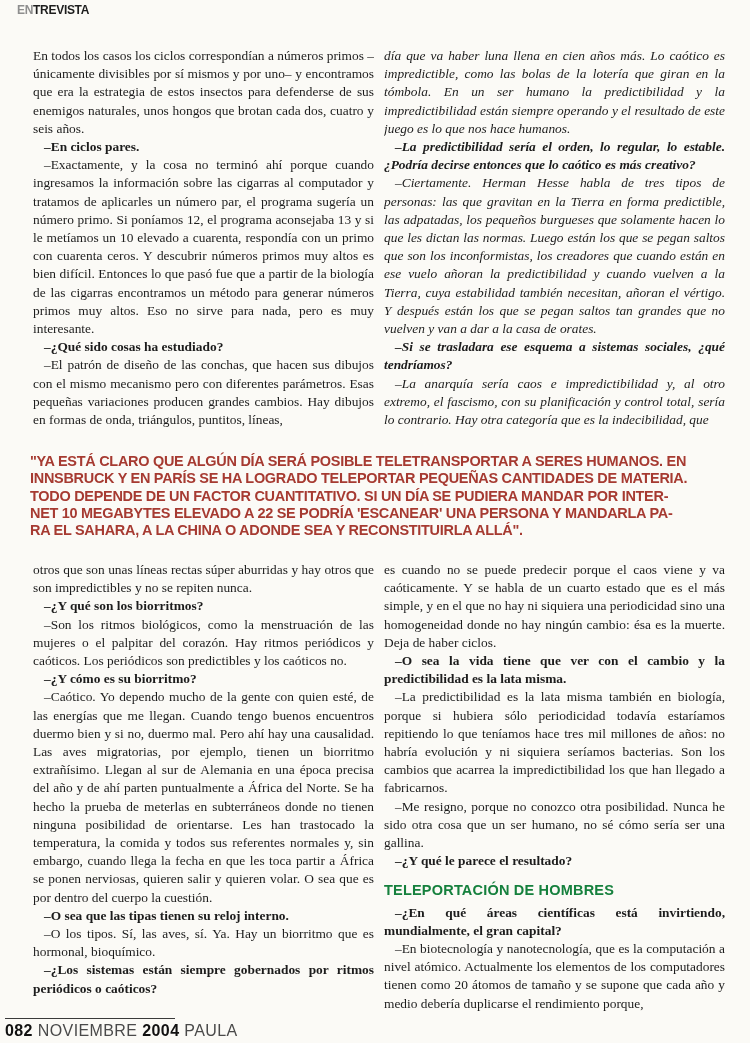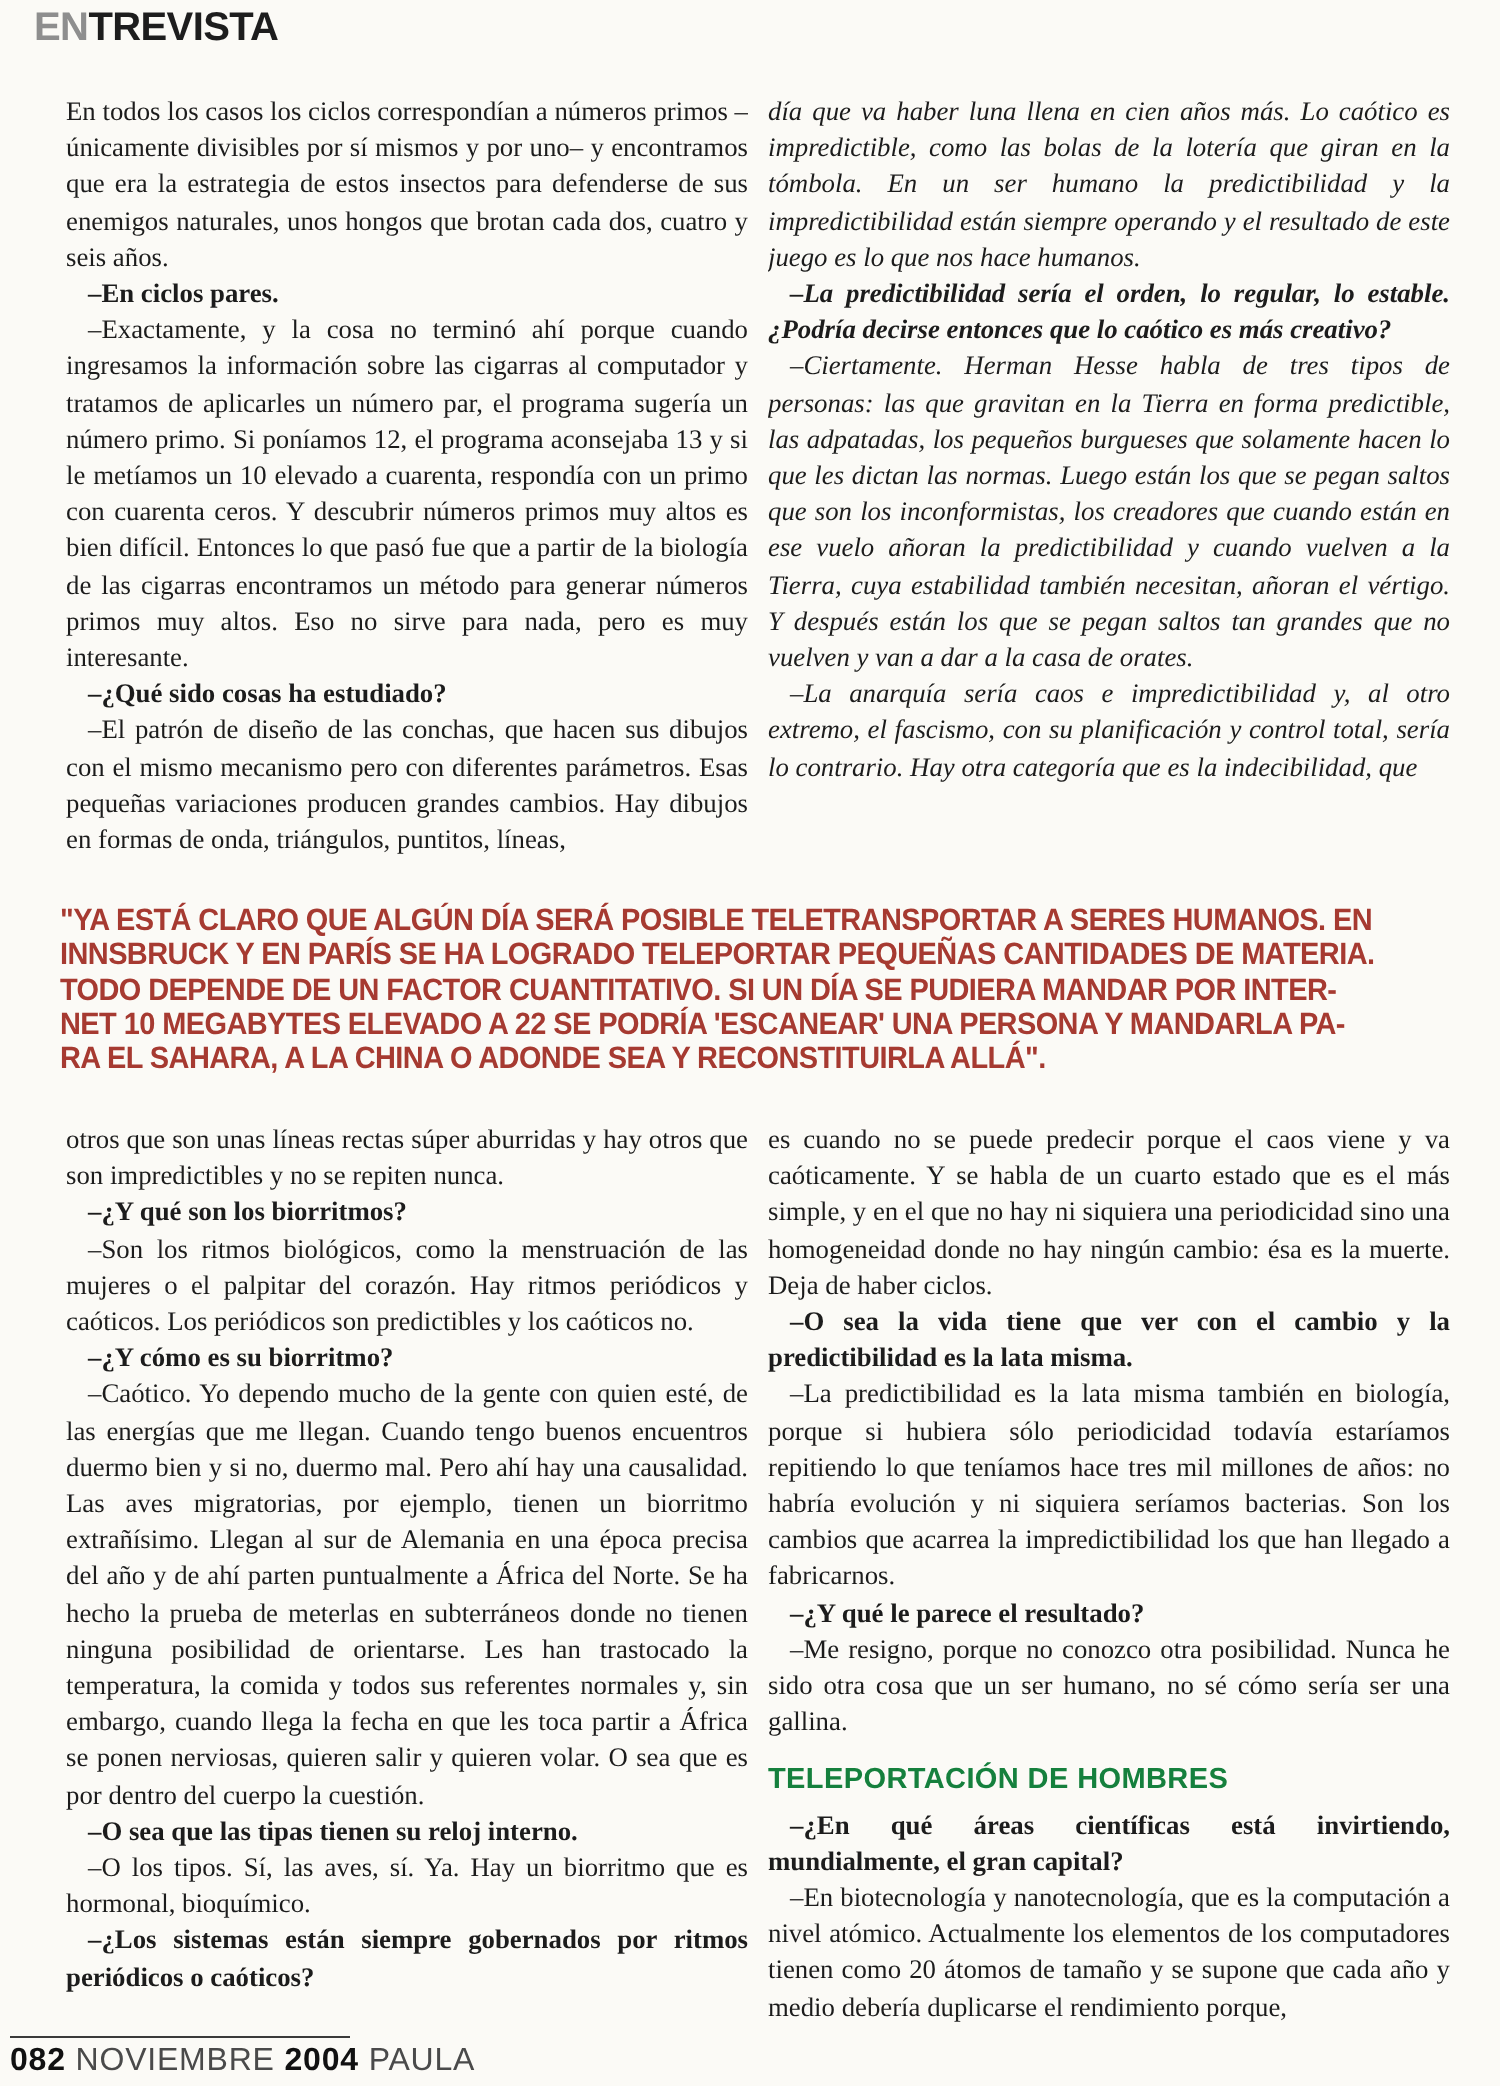--- a/index.html
+++ b/index.html
@@ -7,21 +7,21 @@
   body {
     position:relative;
     background:#fbfaf6;
     font-family:"Liberation Serif", serif;
     color:#1c1c1c;
     overflow:hidden;
   }
   .masthead {
     position:absolute; left:17px; top:3px;
     font-family:"Liberation Sans", sans-serif;
-    font-weight:bold; font-size:20px; letter-spacing:-0.3px;
+    font-weight:bold; font-size:12px; letter-spacing:-0.3px;
     color:#1d1d1d;
   }
   .masthead .gray { color:#8e8e8e; }
 
   .colblock {
     position:absolute; width:341px;
     font-size:13.4px; line-height:18.2px;
     text-align:justify; overflow:hidden;
     hyphens:auto;
   }
@@ -72,20 +72,21 @@
     <p class="para q">–En ciclos pares.</p>
     <p class="para a">–Exactamente, y la cosa no terminó ahí porque cuando ingresamos la información sobre las cigarras al computador y tratamos de aplicarles un número par, el programa sugería un número primo. Si poníamos 12, el programa aconsejaba 13 y si le metíamos un 10 elevado a cuarenta, respondía con un primo con cuarenta ceros. Y descubrir números primos muy altos es bien difícil. Entonces lo que pasó fue que a partir de la biología de las cigarras encontramos un método para generar números primos muy altos. Eso no sirve para nada, pero es muy interesante.</p>
     <p class="para q">–¿Qué sido cosas ha estudiado?</p>
     <p class="para a">–El patrón de diseño de las conchas, que hacen sus dibujos con el mismo mecanismo pero con diferentes parámetros. Esas pequeñas variaciones producen grandes cambios. Hay dibujos en formas de onda, triángulos, puntitos, líneas,</p>
   </div>
 
 <div id="col-right-top" class="colblock">
     <p class="para cont">día que va haber luna llena en cien años más. Lo caótico es impredictible, como las bolas de la lotería que giran en la tómbola. En un ser humano la predictibilidad y la impredictibilidad están siempre operando y el resultado de este juego es lo que nos hace humanos.</p>
     <p class="para q">–La predictibilidad sería el orden, lo regular, lo estable. ¿Podría decirse entonces que lo caótico es más creativo?</p>
     <p class="para a">–Ciertamente. Herman Hesse habla de tres tipos de personas: las que gravitan en la Tierra en forma predictible, las adpatadas, los pequeños burgueses que solamente hacen lo que les dictan las normas. Luego están los que se pegan saltos que son los inconformistas, los creadores que cuando están en ese vuelo añoran la predictibilidad y cuando vuelven a la Tierra, cuya estabilidad también necesitan, añoran el vértigo. Y después están los que se pegan saltos tan grandes que no vuelven y van a dar a la casa de orates.</p>
+    <p class="para q">–Si se trasladara ese esquema a sistemas sociales, ¿qué tendríamos?</p>
     <p class="para a">–La anarquía sería caos e impredictibilidad y, al otro extremo, el fascismo, con su planificación y control total, sería lo contrario. Hay otra categoría que es la indecibilidad, que</p>
   </div>
 
 <div class="pullquote" id="pullquote" style="color: rgb(166, 58, 49);">
     <div class="quote-line">"YA ESTÁ CLARO QUE ALGÚN DÍA SERÁ POSIBLE TELETRANSPORTAR A SERES HUMANOS. EN</div>
     <div class="quote-line">INNSBRUCK Y EN PARÍS SE HA LOGRADO TELEPORTAR PEQUEÑAS CANTIDADES DE MATERIA.</div>
     <div class="quote-line">TODO DEPENDE DE UN FACTOR CUANTITATIVO. SI UN DÍA SE PUDIERA MANDAR POR INTER-</div>
     <div class="quote-line">NET 10 MEGABYTES ELEVADO A 22 SE PODRÍA 'ESCANEAR' UNA PERSONA Y MANDARLA PA-</div>
     <div class="quote-line">RA EL SAHARA, A LA CHINA O ADONDE SEA Y RECONSTITUIRLA ALLÁ".</div>
   </div>
@@ -98,22 +99,22 @@
     <p class="para a">–Caótico. Yo dependo mucho de la gente con quien esté, de las energías que me llegan. Cuando tengo buenos encuentros duermo bien y si no, duermo mal. Pero ahí hay una causalidad. Las aves migratorias, por ejemplo, tienen un biorritmo extrañísimo. Llegan al sur de Alemania en una época precisa del año y de ahí parten puntualmente a África del Norte. Se ha hecho la prueba de meterlas en subterráneos donde no tienen ninguna posibilidad de orientarse. Les han trastocado la temperatura, la comida y todos sus referentes normales y, sin embargo, cuando llega la fecha en que les toca partir a África se ponen nerviosas, quieren salir y quieren volar. O sea que es por dentro del cuerpo la cuestión.</p>
     <p class="para q">–O sea que las tipas tienen su reloj interno.</p>
     <p class="para a">–O los tipos. Sí, las aves, sí. Ya. Hay un biorritmo que es hormonal, bioquímico.</p>
     <p class="para q">–¿Los sistemas están siempre gobernados por ritmos periódicos o caóticos?</p>
   </div>
 
 <div id="col-right-bot" class="colblock">
     <p class="para cont">es cuando no se puede predecir porque el caos viene y va caóticamente. Y se habla de un cuarto estado que es el más simple, y en el que no hay ni siquiera una periodicidad sino una homogeneidad donde no hay ningún cambio: ésa es la muerte. Deja de haber ciclos.</p>
     <p class="para q">–O sea la vida tiene que ver con el cambio y la predictibilidad es la lata misma.</p>
     <p class="para a">–La predictibilidad es la lata misma también en biología, porque si hubiera sólo periodicidad todavía estaríamos repitiendo lo que teníamos hace tres mil millones de años: no habría evolución y ni siquiera seríamos bacterias. Son los cambios que acarrea la impredictibilidad los que han llegado a fabricarnos.</p>
+    <p class="para a">–Me resigno, porque no conozco otra posibilidad. Nunca he sido otra cosa que un ser humano, no sé cómo sería ser una gallina.</p>
     <p class="para q">–¿Y qué le parece el resultado?</p>
-    <p class="para a">–Me resigno, porque no conozco otra posibilidad. Nunca he sido otra cosa que un ser humano, no sé cómo sería ser una gallina.</p>
     <h3 class="para heading">TELEPORTACIÓN DE HOMBRES</h3>
     <p class="para q">–¿En qué áreas científicas está invirtiendo, mundialmente, el gran capital?</p>
     <p class="para a">–En biotecnología y nanotecnología, que es la computación a nivel atómico. Actualmente los elementos de los computadores tienen como 20 átomos de tamaño y se supone que cada año y medio debería duplicarse el rendimiento porque,</p>
   </div>
 
 <div class="footer">
   <div class="footer-rule"></div>
   <span class="strong">082</span>
   <span>NOVIEMBRE</span>
   <span class="strong">2004</span>

